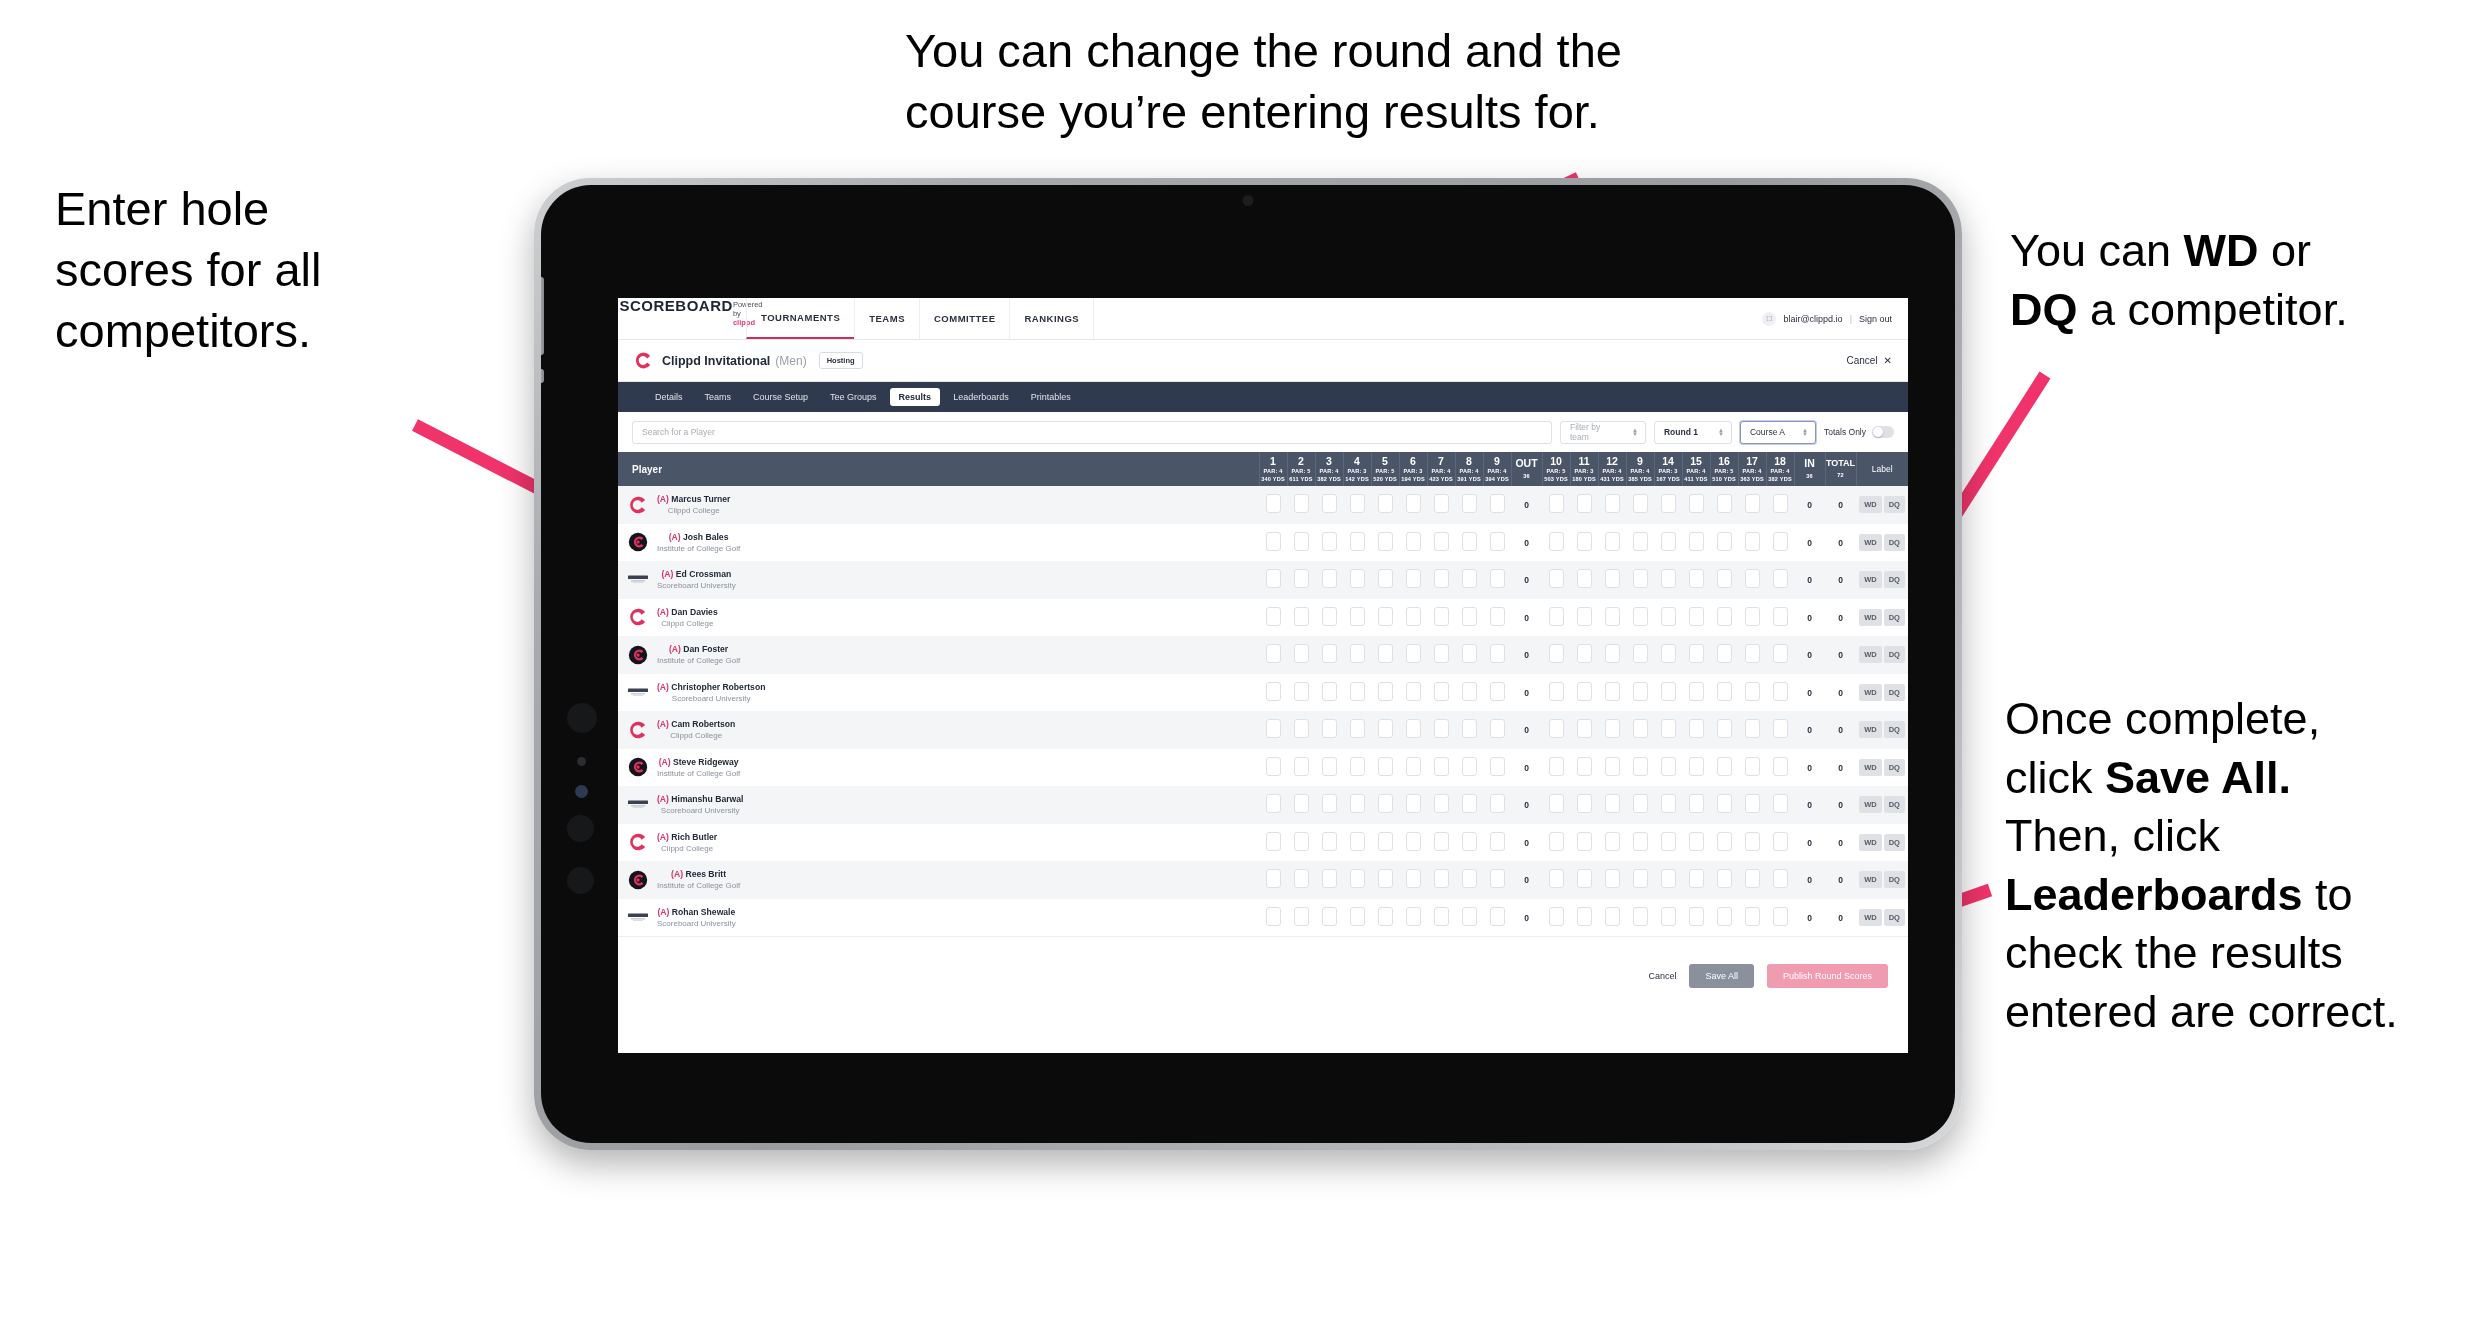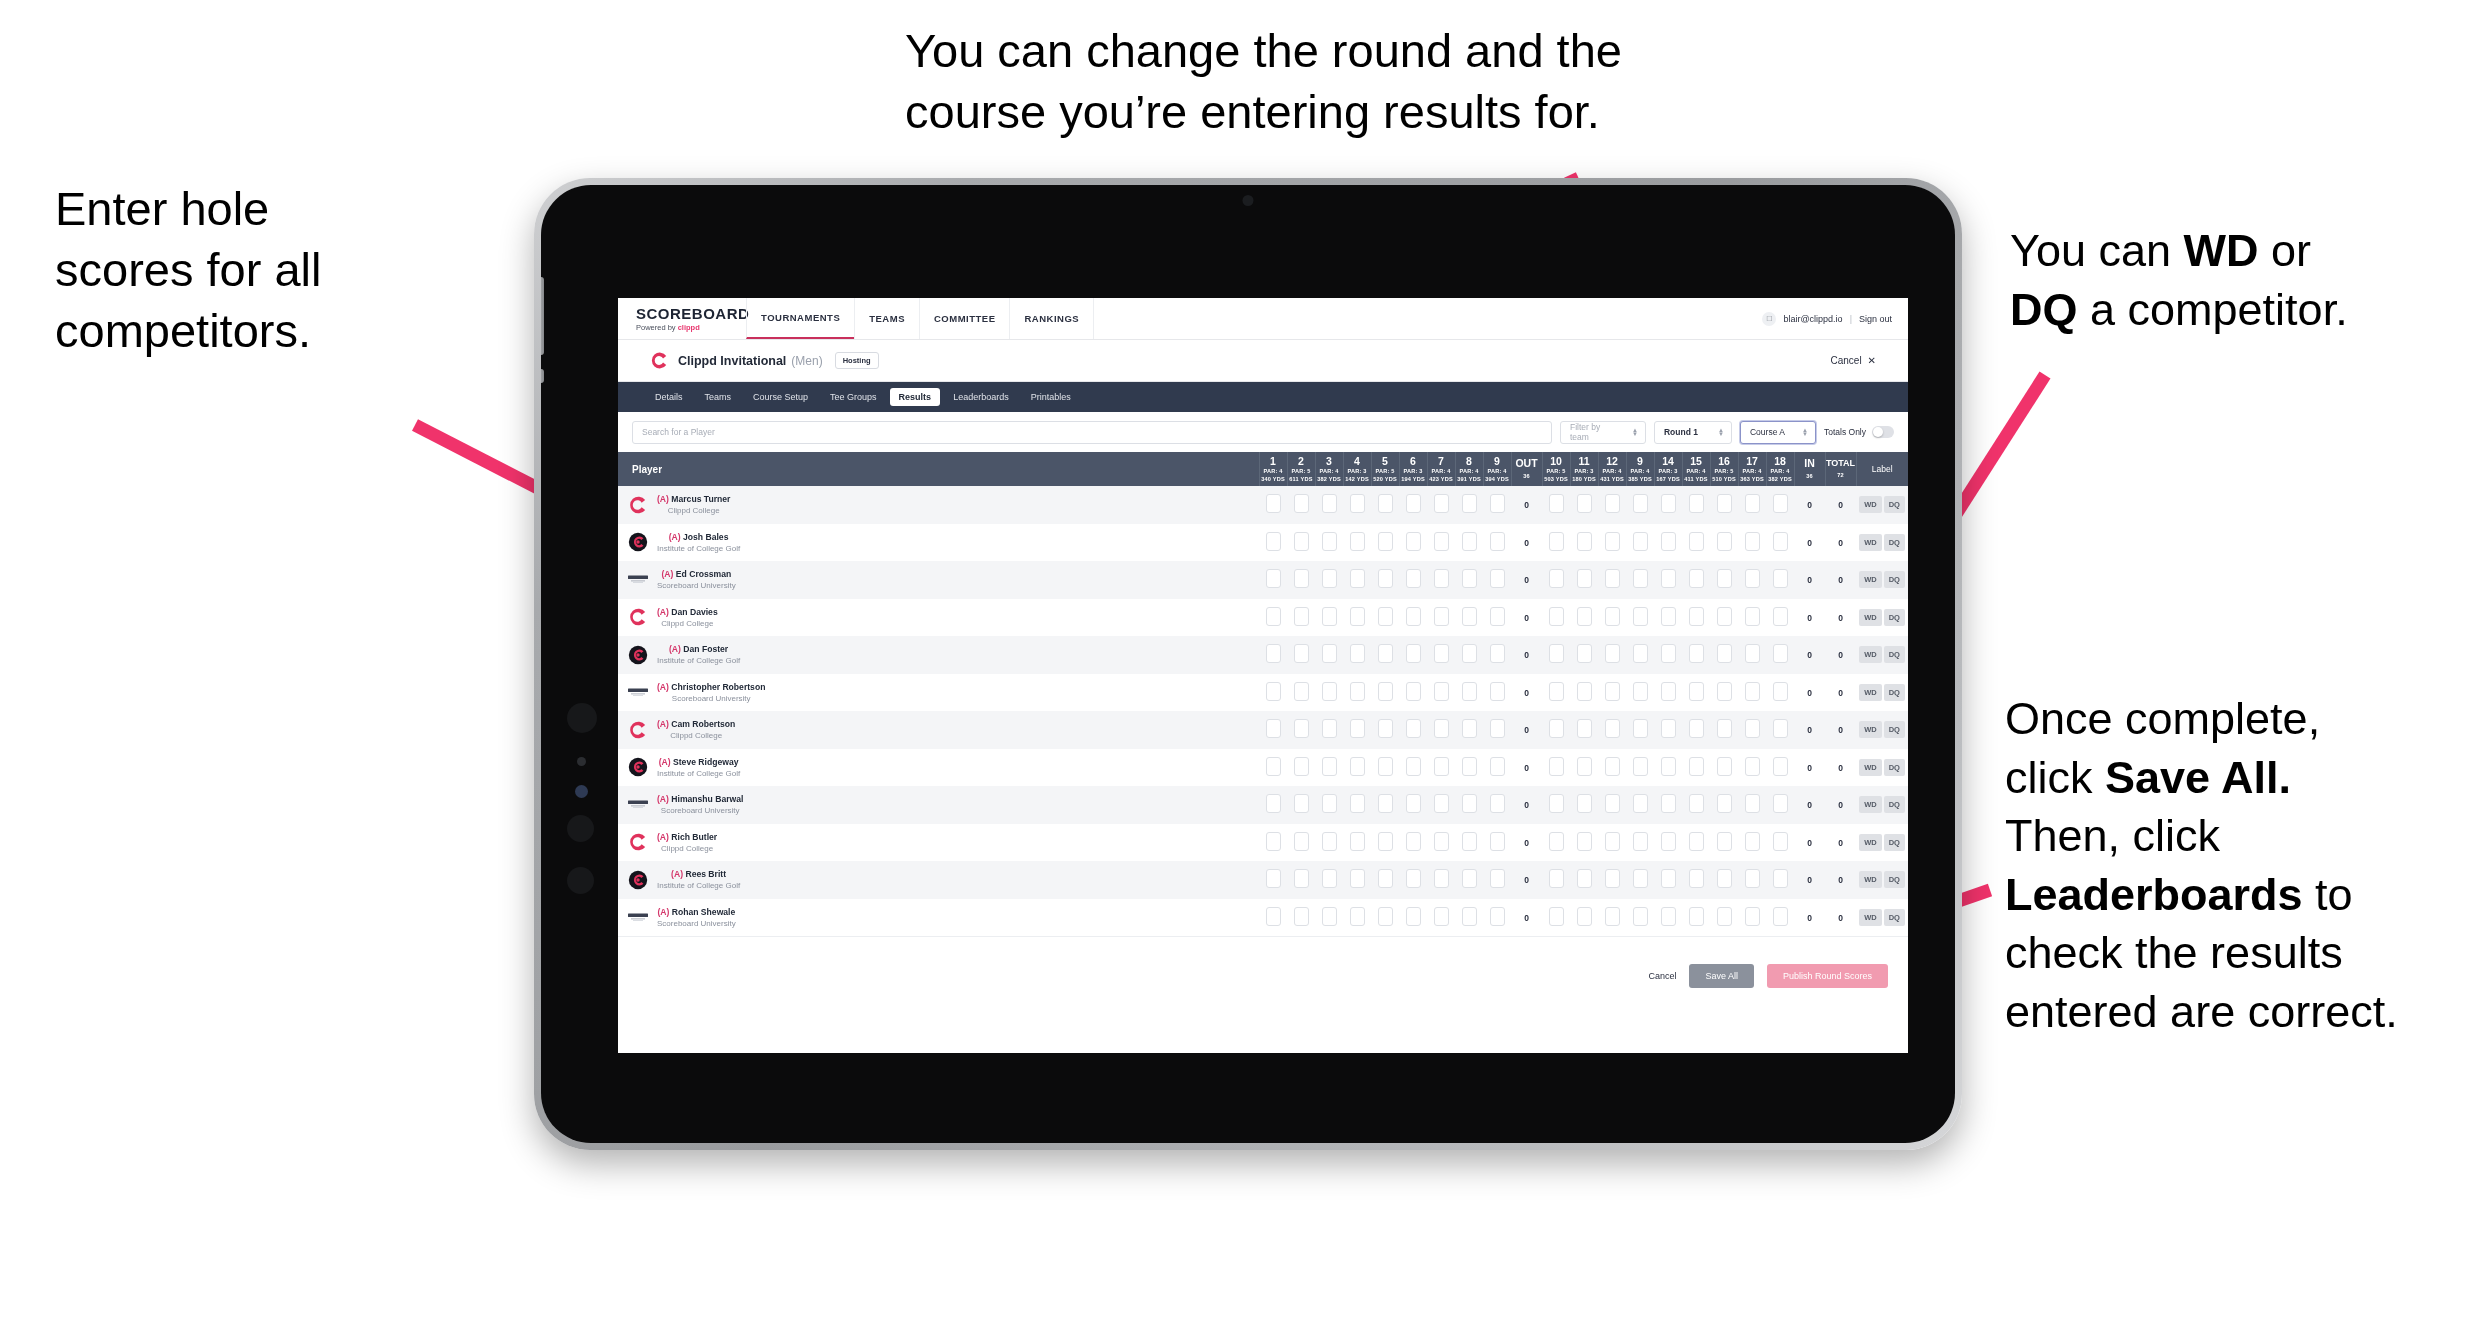--- a/index.html
+++ b/index.html
@@ -64,37 +64,37 @@
     position: absolute;
     left: 77px; top: 113px;
     width: 1290px; height: 755px;
     background: #ffffff;
     overflow: hidden;
     font-size: 10px;
   }
 
   
   #topnav { height: 42px; background:#fff; display:flex; align-items:stretch; border-bottom:1px solid #e6e7ea; }
-  #brand { width: 128px; display:flex; flex-direction:column; justify-content:center; padding-left: 18px; }
+  #brand { width: 128px; display:flex; flex-direction:row; justify-content:center; padding-left: 18px; }
   #brand-name { font-family:"Liberation Sans",sans-serif; font-weight:800; font-size:15px; letter-spacing:.5px; color:#1d2433; line-height:1; }
   #brand-sub { font-size:7.5px; color:#4a4f5c; margin-top:2px; }
   #brand-sub i { font-style:normal; color:#e8376f; font-weight:700; }
   .topnav-item {
     display:flex; align-items:center; padding:0 14px;
     font-size:9.5px; letter-spacing:.5px; color:#2b3040; font-weight:600;
     border-left:1px solid #eceef1; cursor:pointer;
   }
   .topnav-item.active { border-bottom:2px solid #c9305c; }
   #topnav-spacer { flex:1; border-left:1px solid #eceef1; }
   #topnav-right { display:flex; align-items:center; gap:7px; padding-right:16px; font-size:9px; color:#2b3040;}
   #user-avatar { width:14px; height:14px; border-radius:50%; background:#eef0f3; display:flex; align-items:center; justify-content:center; font-size:7px; color:#8b8f99;}
   .sep { color:#b9bdc6; }
 
   
-  #tourbar { height:42px; background:#fff; display:flex; align-items:center; padding:0 32px; border-bottom:1px solid #e6e7ea; }
+  #tourbar { height:42px; background:#fff; display:flex; align-items:center; padding:0 16px; border-bottom:1px solid #e6e7ea; }
   #tour-logo { width:19px; height:19px; margin-right:9px; display:flex; align-items:center; justify-content:center; }
   #tour-title { font-size:12.5px; font-weight:600; color:#232a38; }
   #tour-gender { font-size:12px; color:#9aa0ac; margin-left:5px; }
   #tour-badge { margin-left:12px; border:1px solid #d8dbe1; border-radius:3px; padding:3px 7px; font-size:7.5px; font-weight:700; color:#2b3040; }
   #tourbar-spacer { flex:1; }
   #cancel-top { font-size:10px; color:#2b3040; display:flex; align-items:center; gap:6px; cursor:pointer;}
 
   
   #tabs { height:30px; background:#303a4e; display:flex; align-items:center; padding:0 28px; gap:4px; }
   .tab { font-size:9px; color:#dfe2e8; padding:4px 9px; border-radius:3px; cursor:pointer; }

